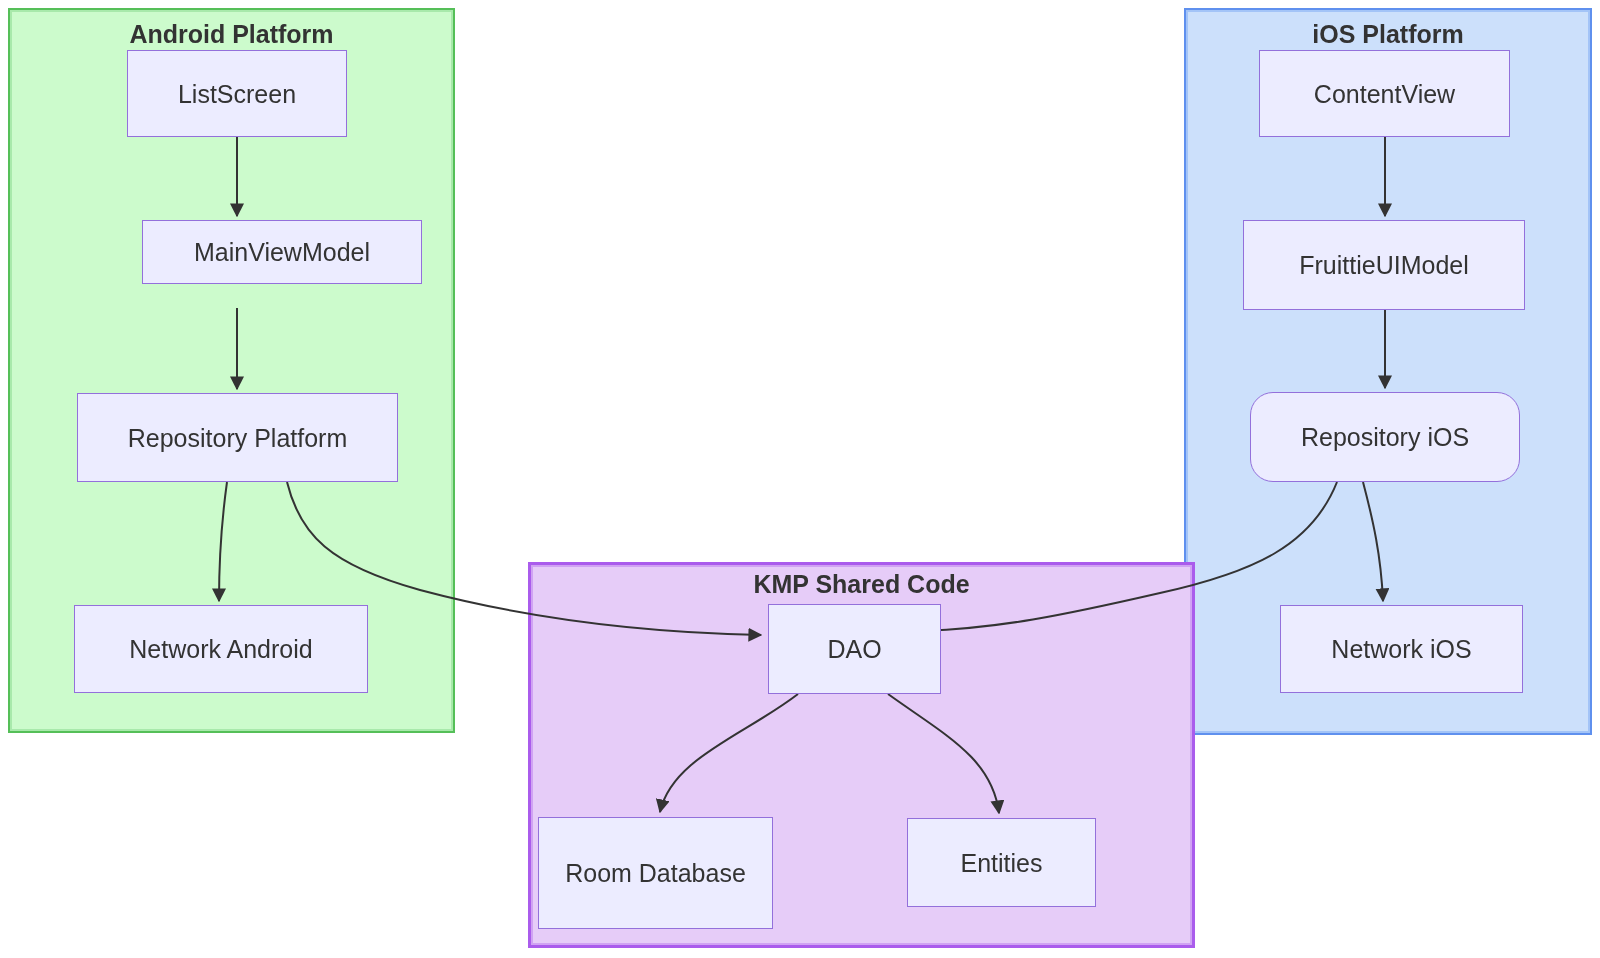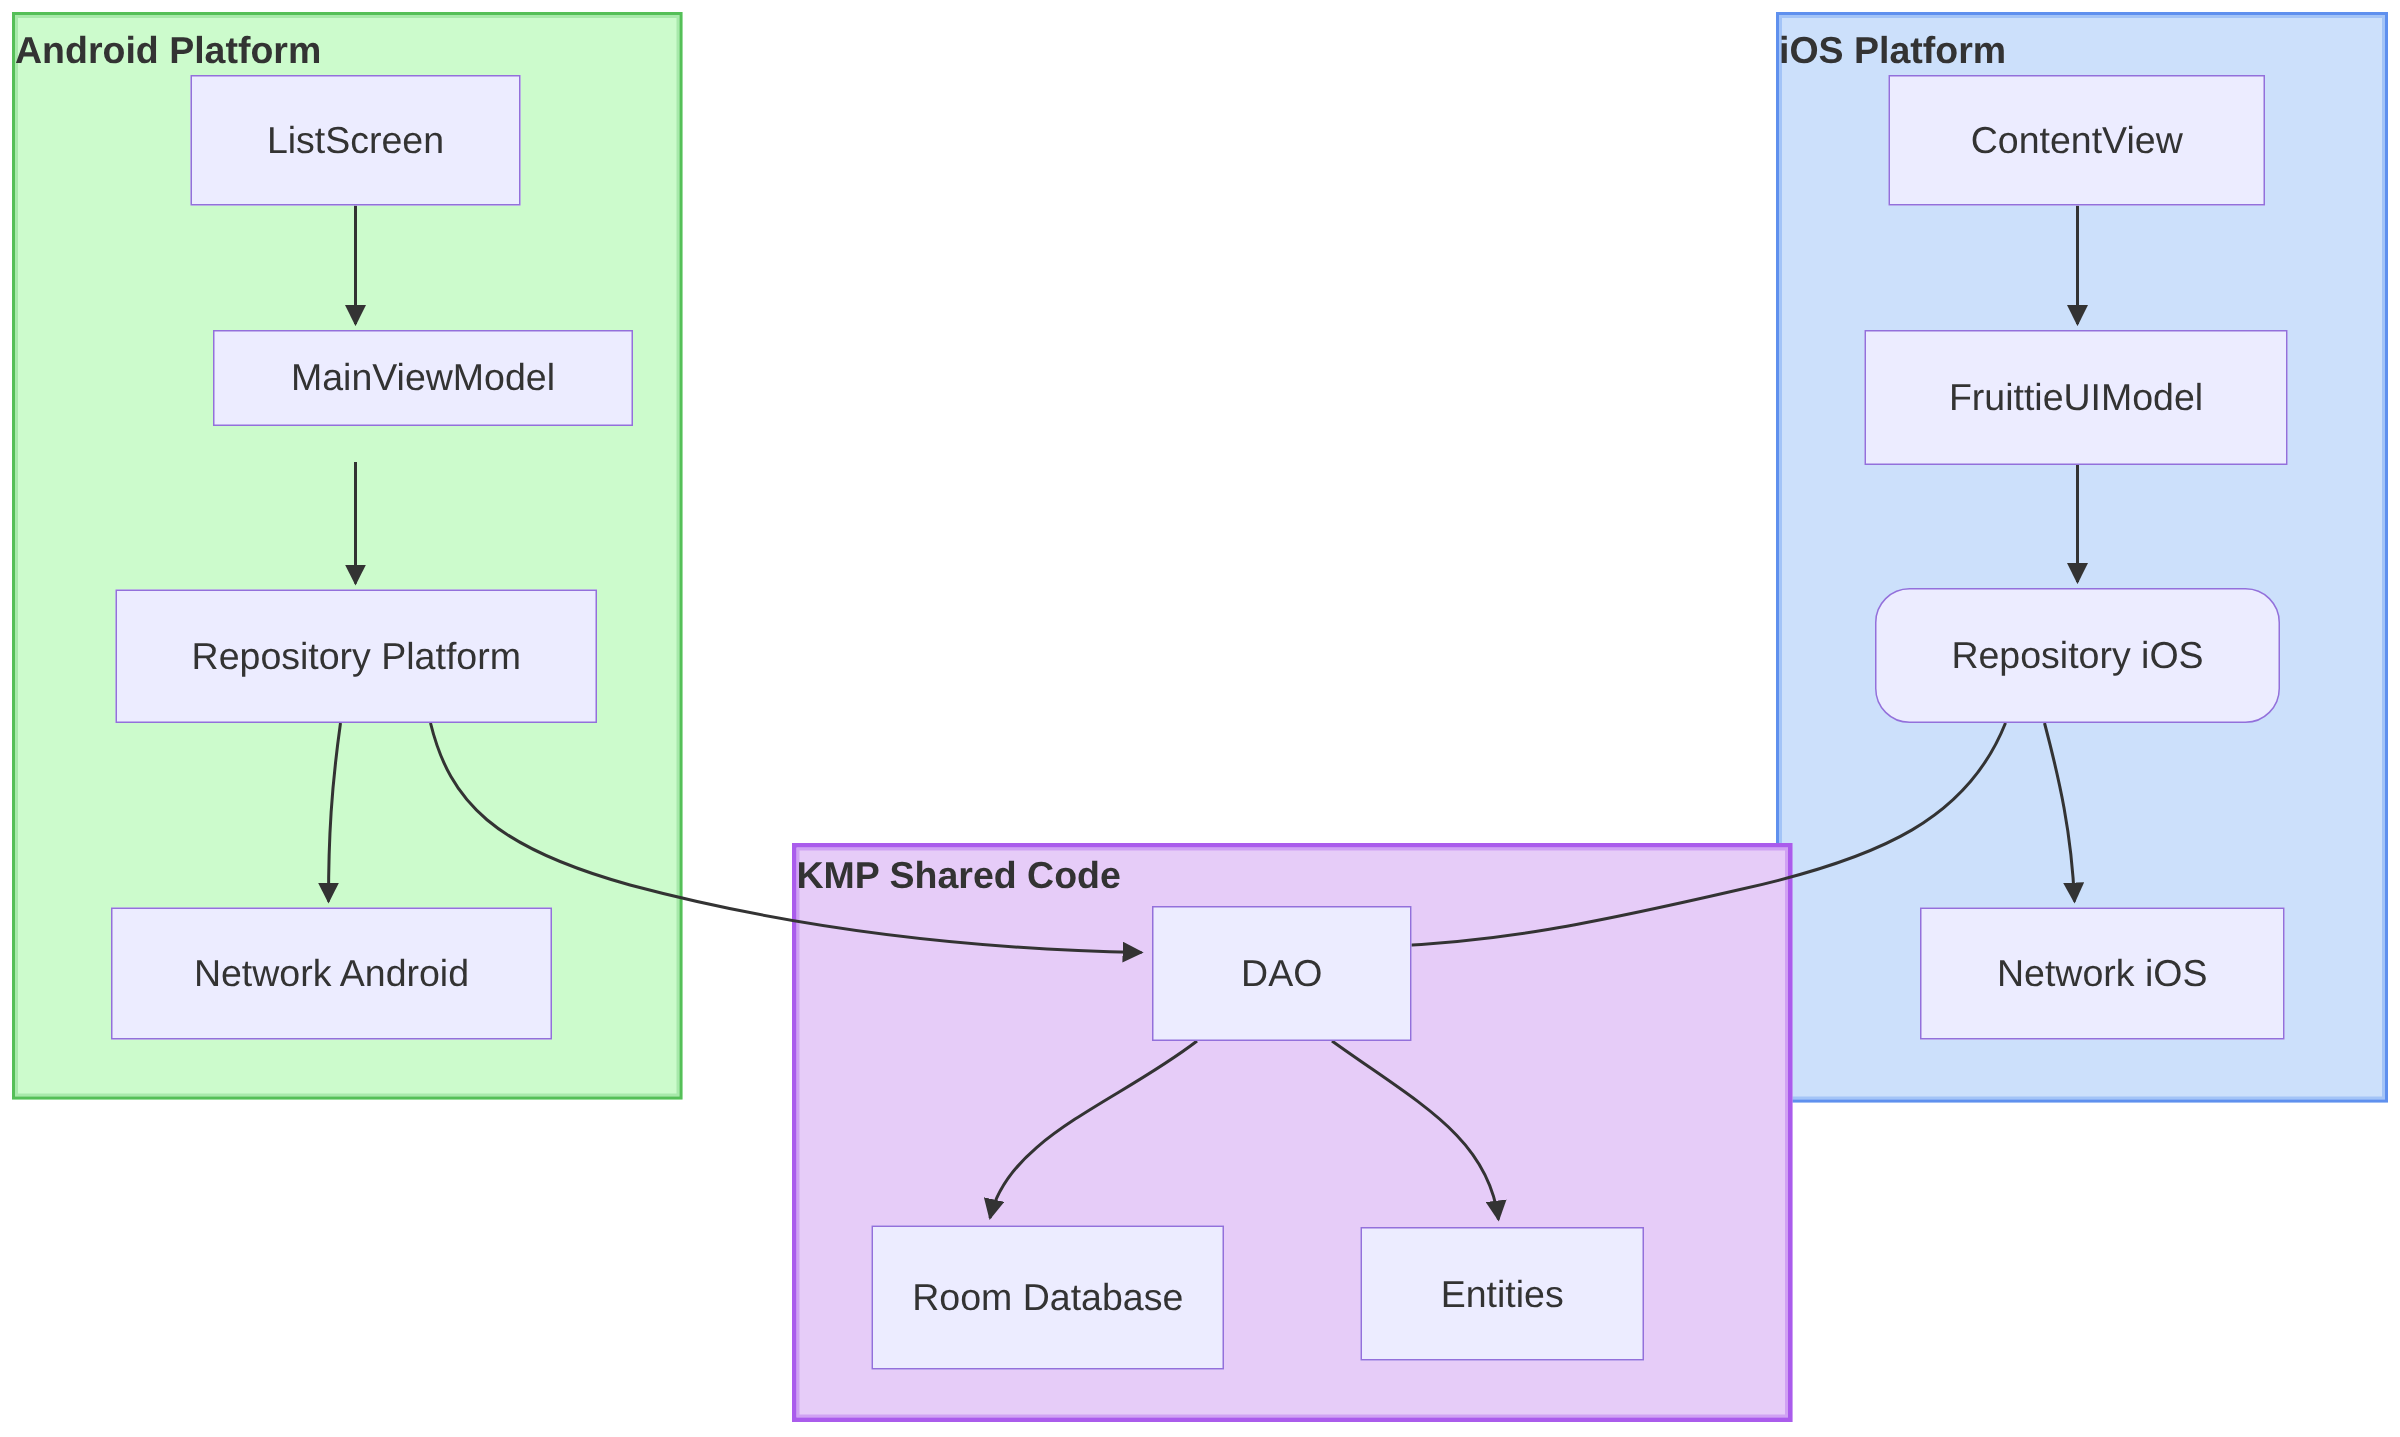--- a/index.html
+++ b/index.html
@@ -28,38 +28,38 @@
     box-shadow:inset 0 0 0 2px var(--ios-inner);
   }
   .group-kmp{
     left:488px; top:562px; width:667px; height:386px;
     background:var(--kmp-fill); border:3px solid var(--kmp-border);
     box-shadow:inset 0 0 0 2px var(--kmp-inner);
     margin-left:40px;
   }
   .group-title{
     position:absolute; left:0; top:10px; width:100%;
-    font-size:25px; font-weight:700; color:var(--text);
+    text-align:center; font-size:25px; font-weight:700; color:var(--text);
   }
   .group-kmp .group-title{top:5px;}
   .node{
     position:absolute; display:flex; align-items:center; justify-content:center;
     background:var(--node-fill); border:1.5px solid var(--node-border);
     font-size:25px; color:var(--text); text-align:center; line-height:1.2;
   }
   .n-listscreen       {left:127px;  top:50px;  width:220px; height:87px;}
   .n-mainviewmodel    {left:97px;   top:220px; width:280px; height:64px;margin-left:45px;}
   .n-repo-android     {left:77px;   top:393px; width:321px; height:89px;}
   .n-network-android  {left:74px;   top:605px; width:294px; height:88px;}
   .n-contentview      {left:1259px; top:50px;  width:251px; height:87px;}
   .n-fruittieuimodel  {left:1243px; top:220px; width:282px; height:90px;}
   .n-repo-ios         {left:1250px; top:392px; width:270px; height:90px;border-radius:23px;}
   .n-network-ios      {left:1280px; top:605px; width:243px; height:88px;}
   .n-dao              {left:768px;  top:604px; width:173px; height:90px;}
-  .n-room-database    {left:538px;  top:817px; width:235px; height:96px;margin-left:43px;}
+  .n-room-database    {left:538px;  top:817px; width:235px; height:112px;}
   .n-entities         {left:907px;  top:818px; width:189px; height:89px;}
   svg.edges{position:absolute; left:0; top:0; width:1600px; height:958px; pointer-events:none;}
   svg.edges path{fill:none; stroke:var(--edge); stroke-width:2px;}
   svg.edges .arrowhead{fill:var(--edge); stroke:none;}
 </style>
 </head>
 <body>
 
 <div class="canvas">
 

